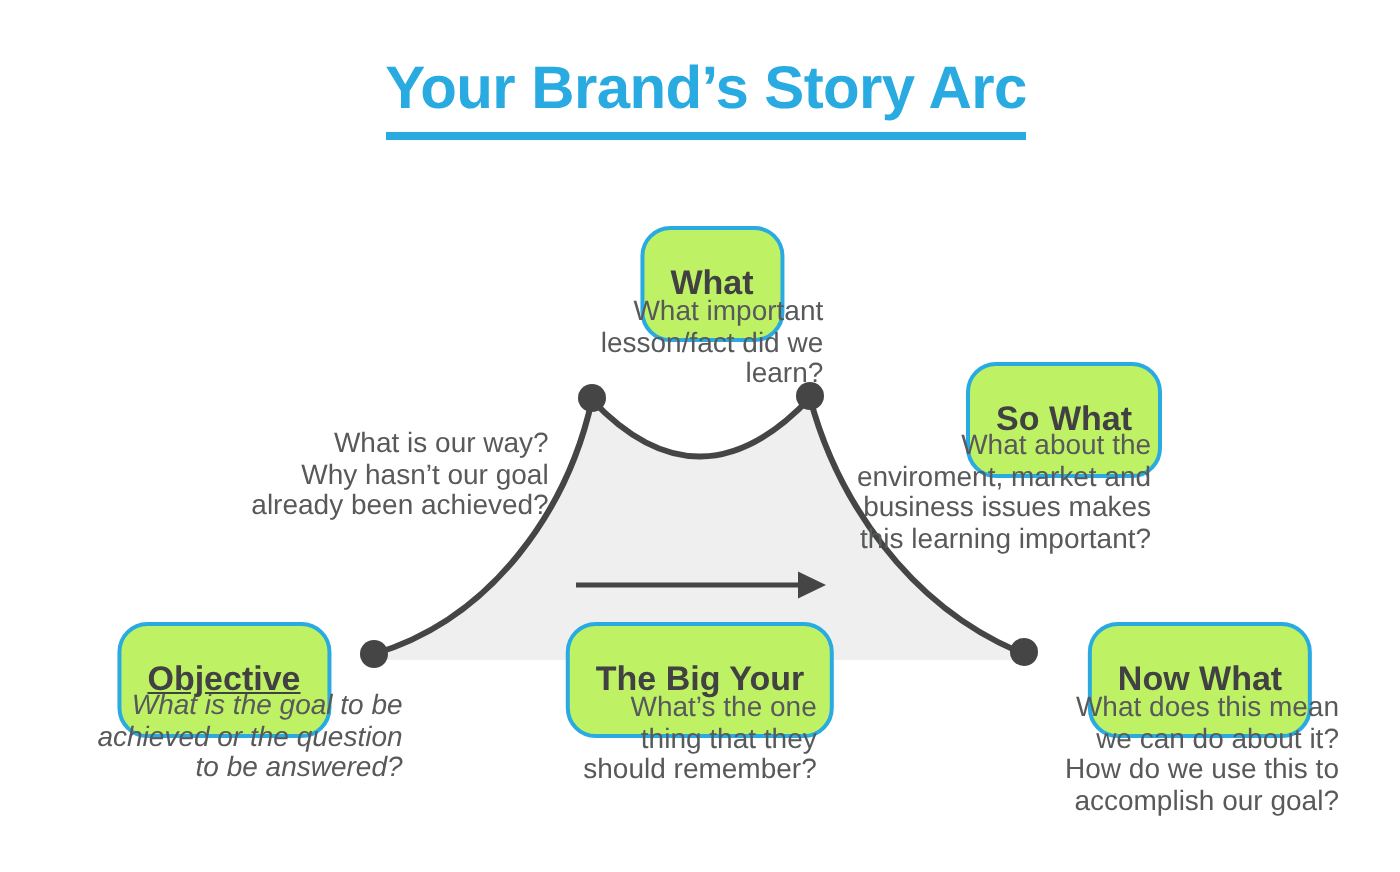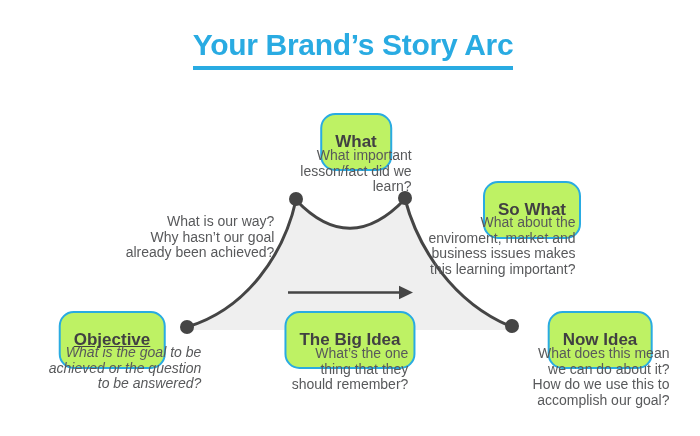--- a/index.html
+++ b/index.html
@@ -121,27 +121,27 @@
 this learning important?</div>
 
   <div class="label-box box-objective">
     <span>Objective</span>
   </div>
   <div class="node-desc desc-objective">What is the goal to be
 achieved or the question
 to be answered?</div>
 
   <div class="label-box box-bigidea">
-    <span>The Big Idea</span>
+    <span>The Big Your</span>
   </div>
   <div class="node-desc desc-bigidea">What’s the one
 thing that they
 should remember?</div>
 
   <div class="label-box box-nowwhat">
-    <span>Now Idea</span>
+    <span>Now What</span>
   </div>
   <div class="node-desc desc-nowwhat">What does this mean
 we can do about it?
 How do we use this to
 accomplish our goal?</div>
 
 </div>
 
 </body></html>

